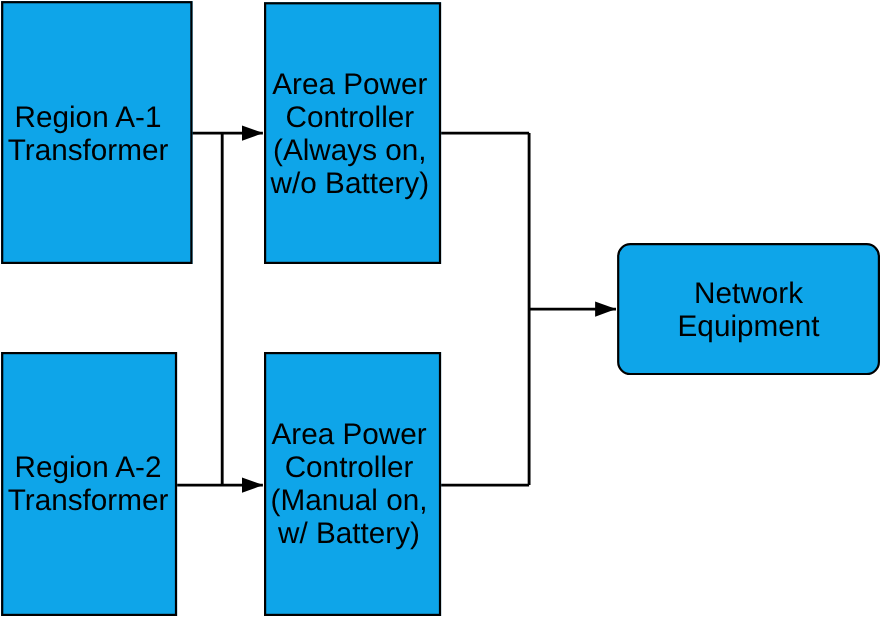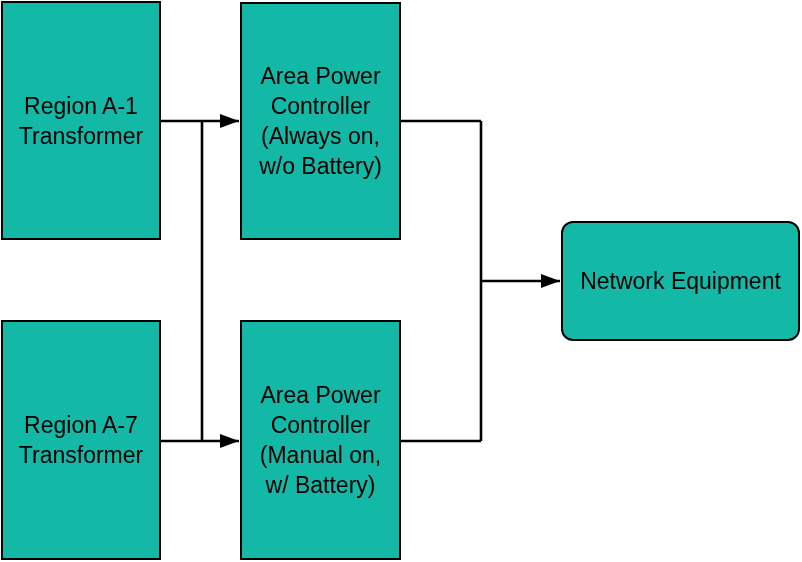--- a/index.html
+++ b/index.html
@@ -20,35 +20,35 @@
     position: absolute;
     left: 0;
     top: 0;
     width: 802px;
     height: 562px;
     z-index: 0;
   }
   .node {
     position: absolute;
     box-sizing: border-box;
-    background: #14b8a6;
+    background: #0ea5e9;
     border: 2.5px solid #000000;
     display: flex;
     align-items: center;
-    justify-content: center;
+    justify-content: flex-start;
     text-align: center;
-    font-size: 23px;
+    font-size: 27px;
     line-height: 30px;
     z-index: 1;
   }
   .node-label {
     white-space: pre-line;
     padding: 0 4px;
   }
-  .node-transformer-a1   { left: 1px;   top: 1px;   width: 160px; height: 239px; }
+  .node-transformer-a1   { left: 1px;   top: 1px;   width: 174px; height: 239px; }
   .node-transformer-a2   { left: 1px;   top: 320px; width: 160px; height: 240px; }
   .node-controller-top   { left: 240px; top: 2px;   width: 161px; height: 238px; }
   .node-controller-bottom{ left: 240px; top: 320px; width: 161px; height: 240px; }
   .node-network          { left: 561px; top: 221px; width: 239px; height: 120px; border-radius: 12px; }
 </style>
 </head>
 <body>
 
 <div class="canvas">
 
@@ -73,21 +73,21 @@
 
     <path d="M481,281 L560,281" stroke="#000000" stroke-width="2.6" fill="none" marker-end="url(#arrowhead)"></path>
   </svg>
 
   <div class="node node-transformer-a1">
     <span class="node-label">Region A-1
 Transformer</span>
   </div>
 
   <div class="node node-transformer-a2">
-    <span class="node-label">Region A-7
+    <span class="node-label">Region A-2
 Transformer</span>
   </div>
 
   <div class="node node-controller-top">
     <span class="node-label">Area Power
 Controller
 (Always on,
 w/o Battery)</span>
   </div>
 

